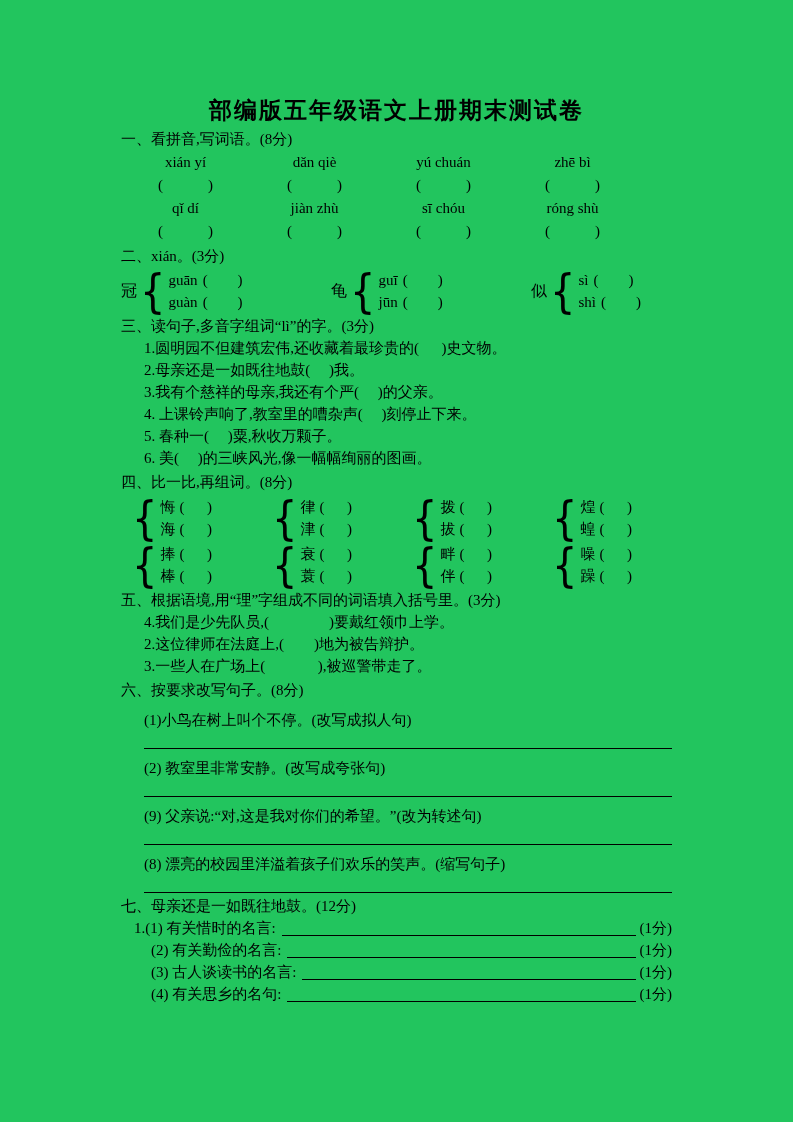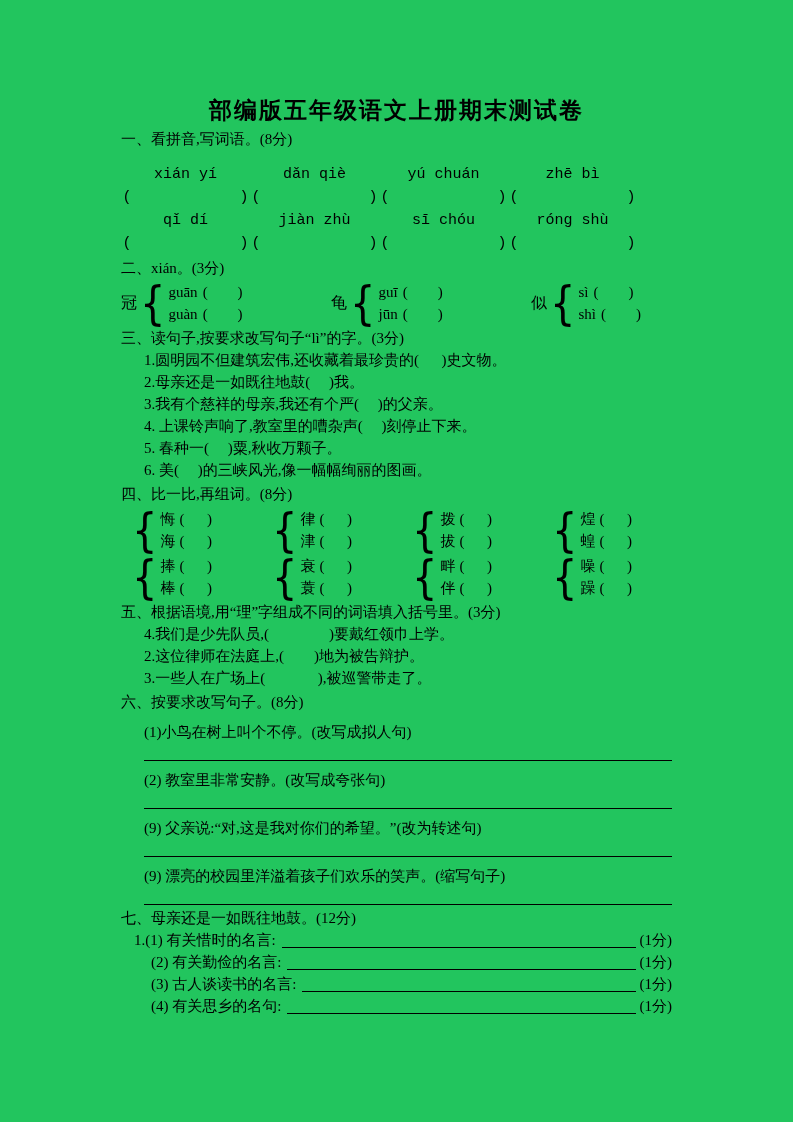--- a/index.html
+++ b/index.html
@@ -15,21 +15,21 @@
     text-align: center; font-size: 23px; font-weight: bold;
     letter-spacing: 2px; line-height: 30px; margin: 0;
   }
   .subtitle {
     text-align: center; font-weight: bold; font-size: 15px;
     margin-top: 22px; white-space: pre;
   }
   .sec { margin-top: 2px; }
   .sec-heading { line-height: 22px; }
   
-  .py-grid { margin-top: 13px; font-family: Liberation Mono, monospace; }
+  .py-grid { margin-top: 1px; }
   .py-row { display: grid; grid-template-columns: repeat(4, 129px); text-align: center; line-height: 23px; }
   
   .s2-row { display: flex; justify-content: space-between; width: 520px; margin-top: 2px; }
   .mg { display: flex; align-items: center; }
   .mg-char { font-size: 16px; }
   .brace {
     font-family: "DejaVu Sans", sans-serif; font-size: 40px; line-height: 44px;
     font-weight: 400; transform: scaleY(1.15); padding: 0 3px; display: inline-block;
   }
   .mg-readings { display: flex; flex-direction: column; }
@@ -118,21 +118,21 @@
         <div class="mg-readings">
           <div class="mg-line"><span class="pre">sì</span><span class="blank pre">(        )</span></div>
           <div class="mg-line"><span class="pre">shì</span><span class="blank pre">(        )</span></div>
         </div>
       </div>
 
     </div>
   </section>
 
   <section class="sec">
-    <div class="sec-heading pre">三、读句子,按要求改写句子“lì”的字。(3分)</div>
+    <div class="sec-heading pre">三、读句子,多音字组词“lì”的字。(3分)</div>
     <div class="item">1.圆明园不但建筑宏伟,还收藏着最珍贵的(      )史文物。</div>
     <div class="item">2.母亲还是一如既往地鼓(     )我。</div>
     <div class="item">3.我有个慈祥的母亲,我还有个严(     )的父亲。</div>
     <div class="item">4. 上课铃声响了,教室里的嘈杂声(     )刻停止下来。</div>
     <div class="item">5. 春种一(     )粟,秋收万颗子。</div>
     <div class="item">6. 美(     )的三峡风光,像一幅幅绚丽的图画。</div>
   </section>
 
   <section class="sec">
     <div class="sec-heading pre">四、比一比,再组词。(8分)</div>
@@ -212,21 +212,21 @@
 
     <div class="s6-item">(1)小鸟在树上叫个不停。(改写成拟人句)</div>
     <div class="ans-line"></div>
 
     <div class="s6-item">(2) 教室里非常安静。(改写成夸张句)</div>
     <div class="ans-line"></div>
 
     <div class="s6-item">(9) 父亲说:“对,这是我对你们的希望。”(改为转述句)</div>
     <div class="ans-line"></div>
 
-    <div class="s6-item">(9) 漂亮的校园里洋溢着孩子们欢乐的笑声。(缩写句子)</div>
+    <div class="s6-item">(8) 漂亮的校园里洋溢着孩子们欢乐的笑声。(缩写句子)</div>
     <div class="ans-line"></div>
   </section>
 
   <section class="sec">
     <div class="sec-heading pre">七、母亲还是一如既往地鼓。(12分)</div>
 
     <div class="s7-row first">
       <span class="s7-label">1.(1) 有关惜时的名言:</span>
       <span class="s7-line"></span>
       <span class="s7-score">(1分)</span>

